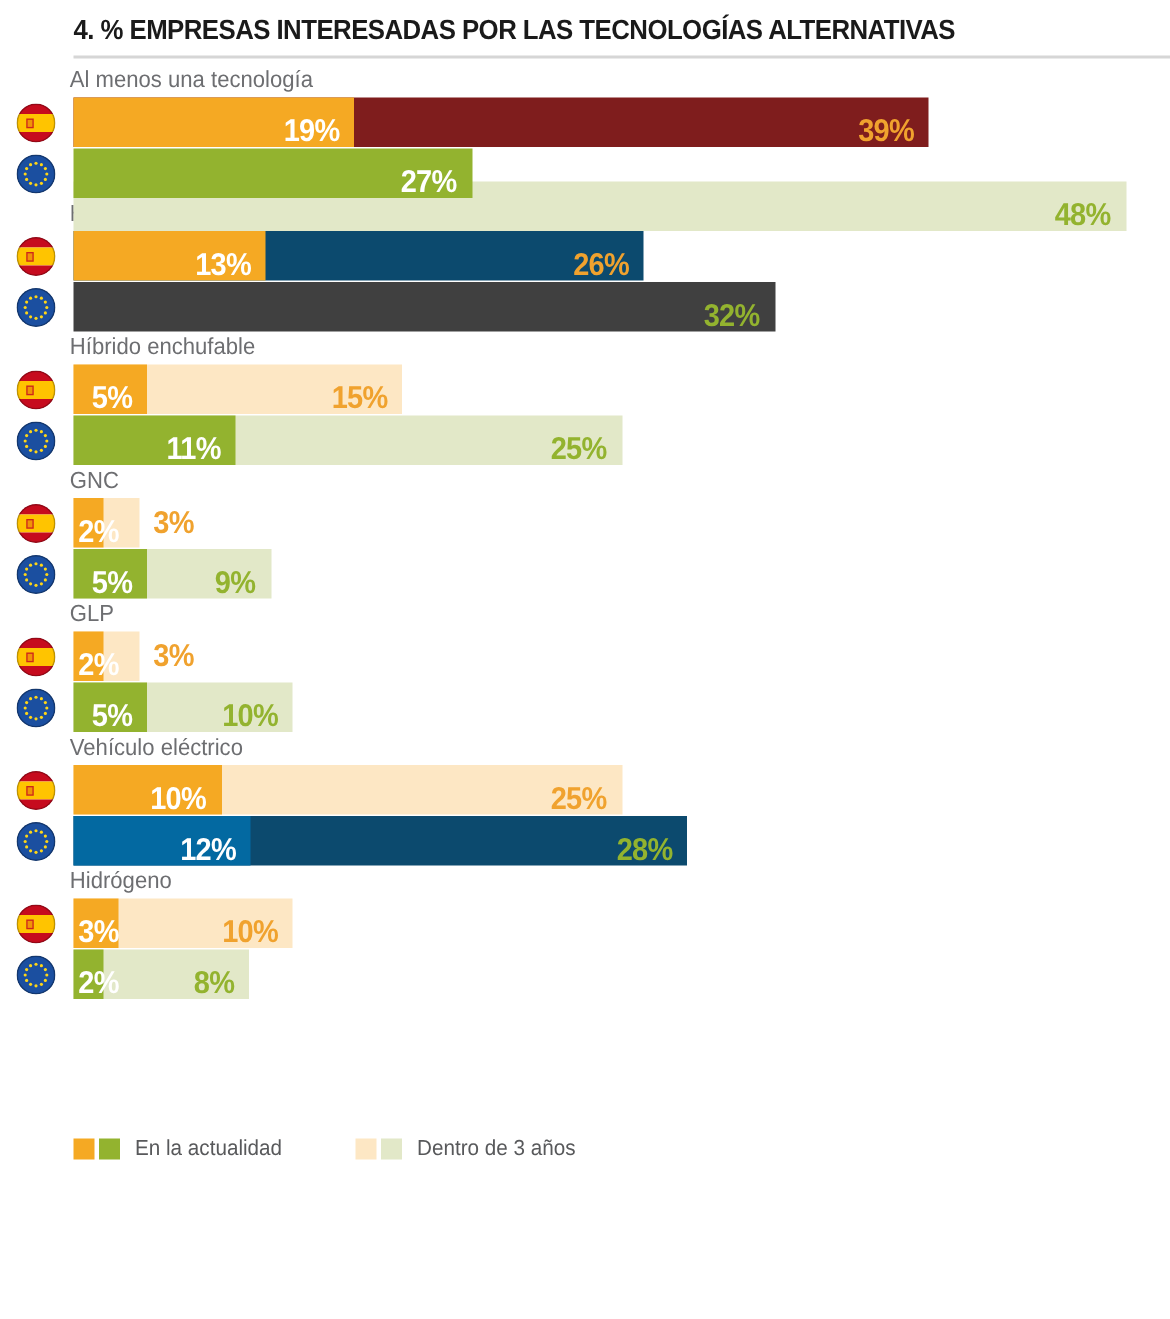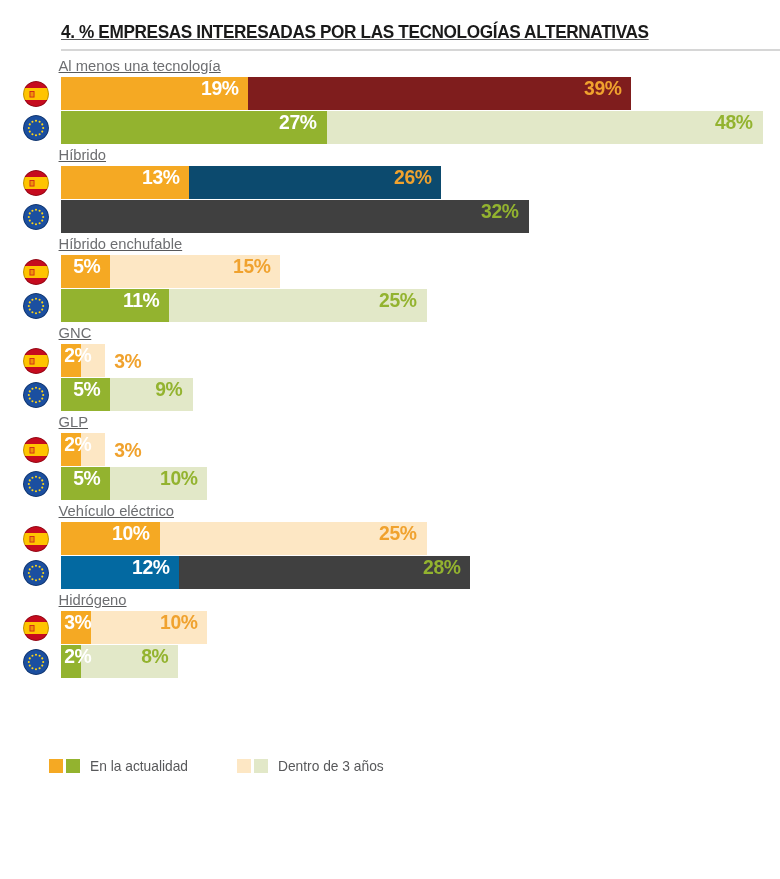--- a/index.html
+++ b/index.html
@@ -14,22 +14,21 @@
     color: #58595b;
     overflow: hidden;
     position: relative;
   }
 
   #chart-root {
     position: relative;
     width: 780px;
     height: 789px;
     box-sizing: border-box;
-    padding: 12px;
-    text-decoration: underline;
+    padding: 0;
   }
 
   
   .title-wrap {
     padding: 9px 0 0 49px;
   }
   .chart-title {
     font-family: "Liberation Sans Narrow", "Liberation Sans", sans-serif;
     font-weight: bold;
     font-size: 18.5px;
@@ -93,21 +92,21 @@
     top: 0;
     right: 0;
     height: 33px;
   }
   .seg {
     position: absolute;
     top: 0;
     left: 0;
     height: 33px;
     display: flex;
-    align-items: flex-start;
+    align-items: flex-end;
   }
   .seg-light { z-index: 1; }
   .seg-dark  { z-index: 2; }
 
   .val {
     font-family: "Liberation Sans Narrow", "Liberation Sans", sans-serif;
     font-weight: bold;
     font-size: 21px;
     line-height: 21px;
     letter-spacing: -0.5px;
@@ -229,21 +228,21 @@
                 <circle cx="9.40" cy="19.24" r="1.05" fill="#ffd617"></circle>
                 <circle cx="6.76" cy="16.60" r="1.05" fill="#ffd617"></circle>
                 <circle cx="5.80" cy="13.00" r="1.05" fill="#ffd617"></circle>
                 <circle cx="6.76" cy="9.40" r="1.05" fill="#ffd617"></circle>
                 <circle cx="9.40" cy="6.76" r="1.05" fill="#ffd617"></circle>
               </g>
               <circle cx="13" cy="13" r="12.5" fill="none" stroke="rgba(0,0,0,0.3)" stroke-width="1"></circle>
             </svg>
           </span>
           <div class="bar-track">
-            <div class="seg seg-light" style="width: 701.76px; background: rgb(226, 232, 200);">
+            <div class="seg seg-light" style="width: 701.76px; background: rgb(226, 232, 200); margin-top: 22px;">
               <span class="val val-light-in green-text">48%</span>
             </div>
             <div class="seg seg-dark" style="width: 265.95px; background: rgb(147, 179, 47);">
               <span class="val val-dark">27%</span>
             </div>
           </div>
         </div>
       </div>
       <div class="group">
         <div class="group-label">Híbrido</div>
@@ -549,21 +548,21 @@
                 <circle cx="9.40" cy="19.24" r="1.05" fill="#ffd617"></circle>
                 <circle cx="6.76" cy="16.60" r="1.05" fill="#ffd617"></circle>
                 <circle cx="5.80" cy="13.00" r="1.05" fill="#ffd617"></circle>
                 <circle cx="6.76" cy="9.40" r="1.05" fill="#ffd617"></circle>
                 <circle cx="9.40" cy="6.76" r="1.05" fill="#ffd617"></circle>
               </g>
               <circle cx="13" cy="13" r="12.5" fill="none" stroke="rgba(0,0,0,0.3)" stroke-width="1"></circle>
             </svg>
           </span>
           <div class="bar-track">
-            <div class="seg seg-light" style="width: 409.36px; background: #404040;">
+            <div class="seg seg-light" style="width: 409.36px; background: #0c4a6e;">
               <span class="val val-light-in green-text">28%</span>
             </div>
             <div class="seg seg-dark" style="width: 118.2px; background: #0369a1;">
               <span class="val val-dark">12%</span>
             </div>
           </div>
         </div>
       </div>
       <div class="group">
         <div class="group-label">Hidrógeno</div>

